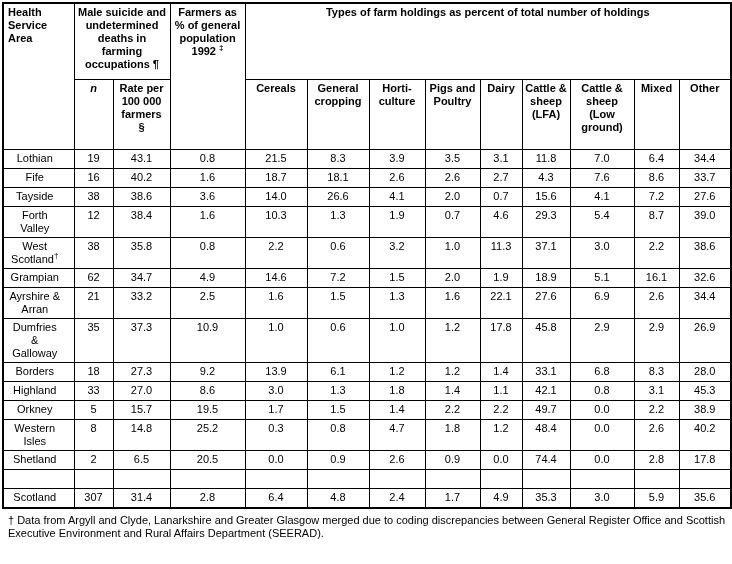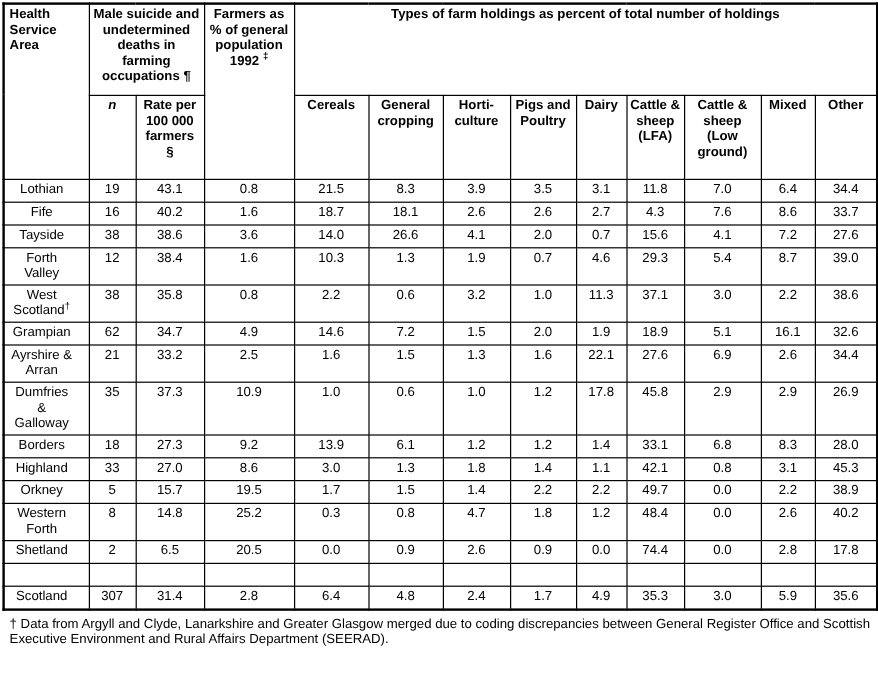--- a/index.html
+++ b/index.html
@@ -268,21 +268,21 @@
           <td>1.5</td>
           <td>1.4</td>
           <td>2.2</td>
           <td>2.2</td>
           <td>49.7</td>
           <td>0.0</td>
           <td>2.2</td>
           <td>38.9</td>
         </tr>
         <tr>
-          <td class="area">Western Forth</td>
+          <td class="area">Western Isles</td>
           <td>8</td>
           <td>14.8</td>
           <td>25.2</td>
           <td>0.3</td>
           <td>0.8</td>
           <td>4.7</td>
           <td>1.8</td>
           <td>1.2</td>
           <td>48.4</td>
           <td>0.0</td>

